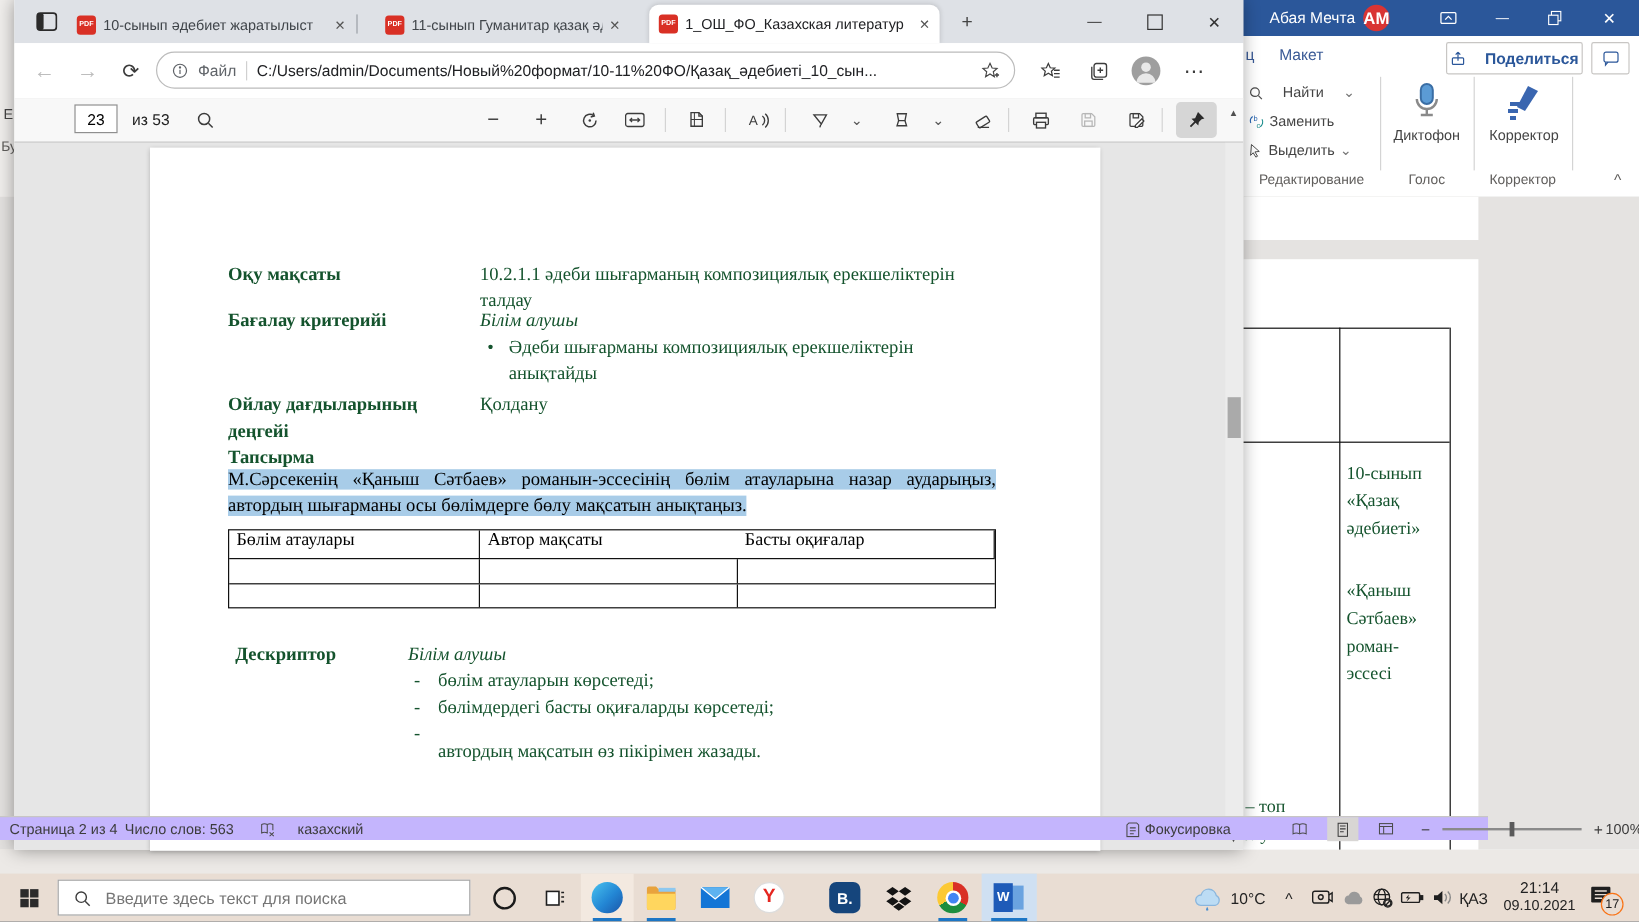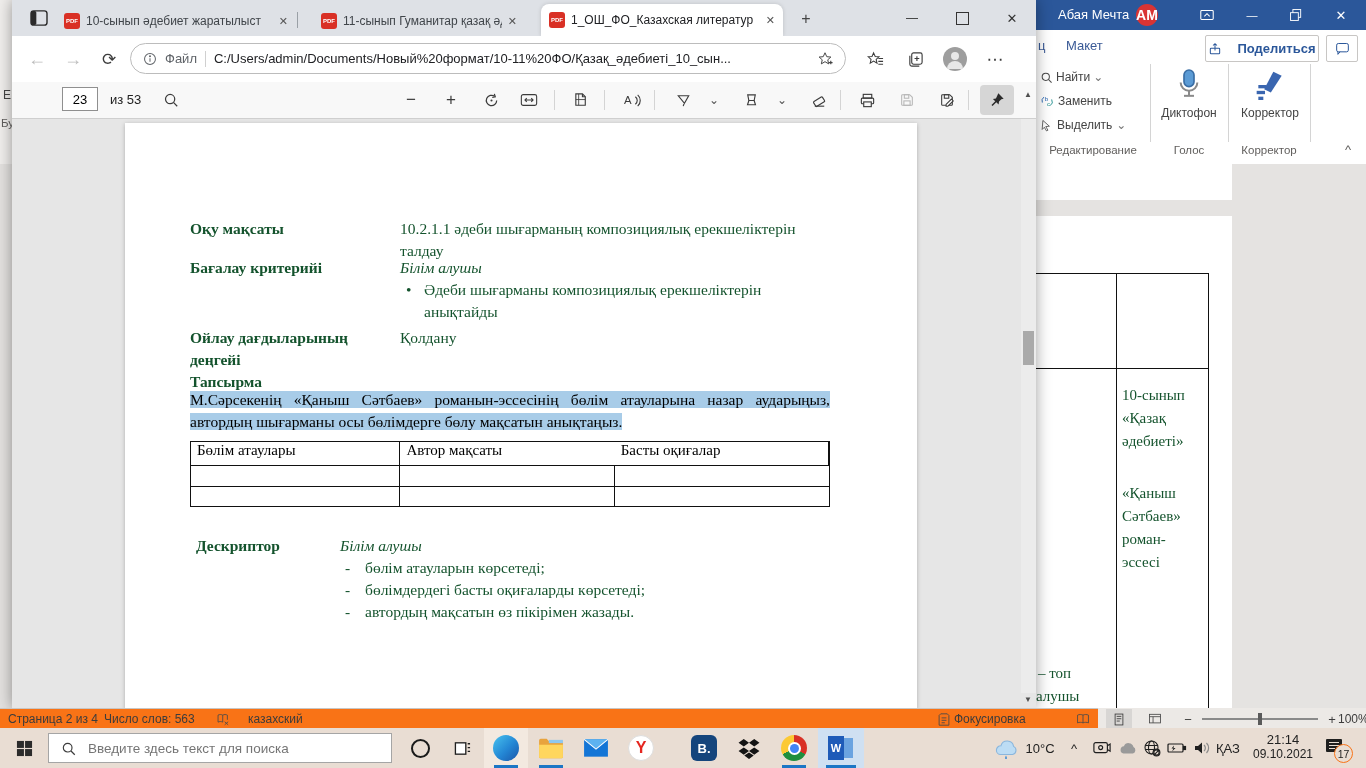--- a/index.html
+++ b/index.html
@@ -67,21 +67,21 @@
     </div>
     <div class="a ico" style="left:290px;top:35px;width:30px;height:25px;border:1px solid #c8c6c4;border-radius:2px;background:#fff;">
       <span>
           <svg width="15" height="15" viewBox="0 0 18 18" fill="none" stroke="#2b579a" stroke-width="1.2">
             <rect x="2" y="3" width="14" height="10" rx="2"></rect>
             <path d="M6 13l-2.5 3v-3"></path>
           </svg>
         </span>
     </div>
 
-    <div class="a ico" style="left:4px;top:68px;height:18px;gap:3px;">
+    <div class="a ico" style="left:4px;top:68px;height:18px;gap:16px;">
       <span>
           <svg width="13" height="13" viewBox="0 0 18 18" fill="none" stroke="#4a4a4a" stroke-width="1.4">
             <circle cx="8" cy="8" r="5"></circle>
             <line x1="12" y1="12" x2="16" y2="16"></line>
           </svg>
         </span>
       <span class="wlbl">Найти</span>
       <span class="wlbl" style="color:#777;">⌄</span>
     </div>
     <div class="a ico" style="left:4px;top:92px;height:18px;gap:4px;">
@@ -412,30 +412,30 @@
           </div>
         </div>
 
         <div class="a t tb" style="left:71px;top:412px;">Дескриптор</div>
         <div class="a t ti" style="left:215px;top:412px;">Білім алушы</div>
         <div class="a t" style="left:220px;top:434px;">-</div>
         <div class="a t" style="left:240px;top:434px;">бөлім атауларын көрсетеді;</div>
         <div class="a t" style="left:220px;top:456px;">-</div>
         <div class="a t" style="left:240px;top:456px;">бөлімдердегі басты оқиғаларды көрсетеді;</div>
         <div class="a t" style="left:220px;top:478px;">-</div>
-        <div class="a t" style="left:240px;top:478px;text-align:center;">автордың мақсатын өз пікірімен жазады.</div>
+        <div class="a t" style="left:240px;top:493px;text-align:center;">автордың мақсатын өз пікірімен жазады.</div>
       </div>
 
       <div class="a" style="left:1009px;top:0;width:15px;height:574px;background:#ececec;"></div>
       <div class="a" style="left:1011px;top:212px;width:11px;height:34px;background:#aaa;"></div>
       <div class="a ico" style="left:1008px;top:572px;width:16px;height:16px;font-size:8px;color:#505050;">▼</div>
     </div>
   </div>
 
-  <div class="a" style="left:0;top:708px;width:1098px;height:20px;background:#f97316;border-top:1px solid #c8c6c4;box-sizing:border-box;z-index:5;">
+  <div class="a" style="left:0;top:680px;width:1240px;height:20px;background:#c4b5fd;border-top:1px solid #c8c6c4;box-sizing:border-box;z-index:5;">
     <div class="a ui" style="left:8px;top:3px;">Страница 2 из 4</div>
     <div class="a ui" style="left:104px;top:3px;">Число слов: 563</div>
     <div class="a ico" style="left:214px;top:2px;width:18px;height:16px;">
       <svg width="15" height="14" viewBox="0 0 18 18" fill="none" stroke="#4a4a4a" stroke-width="1.1">
           <path d="M2 4c2-1 4-1 6 0v9c-2-1-4-1-6 0z"></path>
           <path d="M8 4c2-1 4-1 6 0v6"></path>
           <path d="M10.5 12.5l4.5 4M15 12.5l-4.5 4"></path>
         </svg>
     </div>
     <div class="a ui" style="left:248px;top:3px;">казахский</div>

